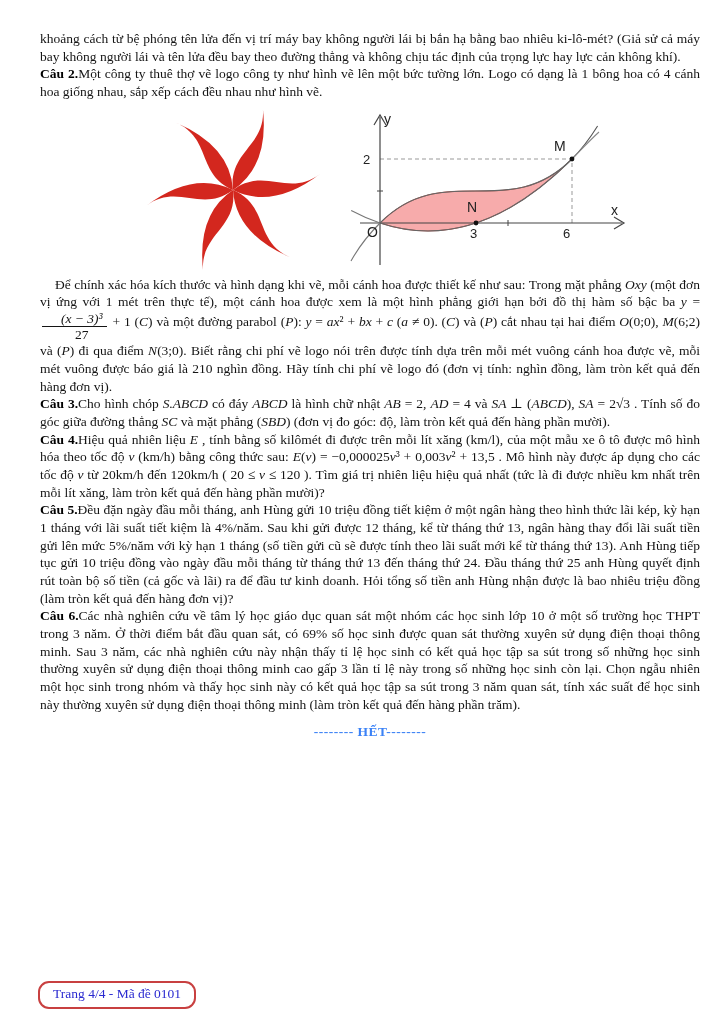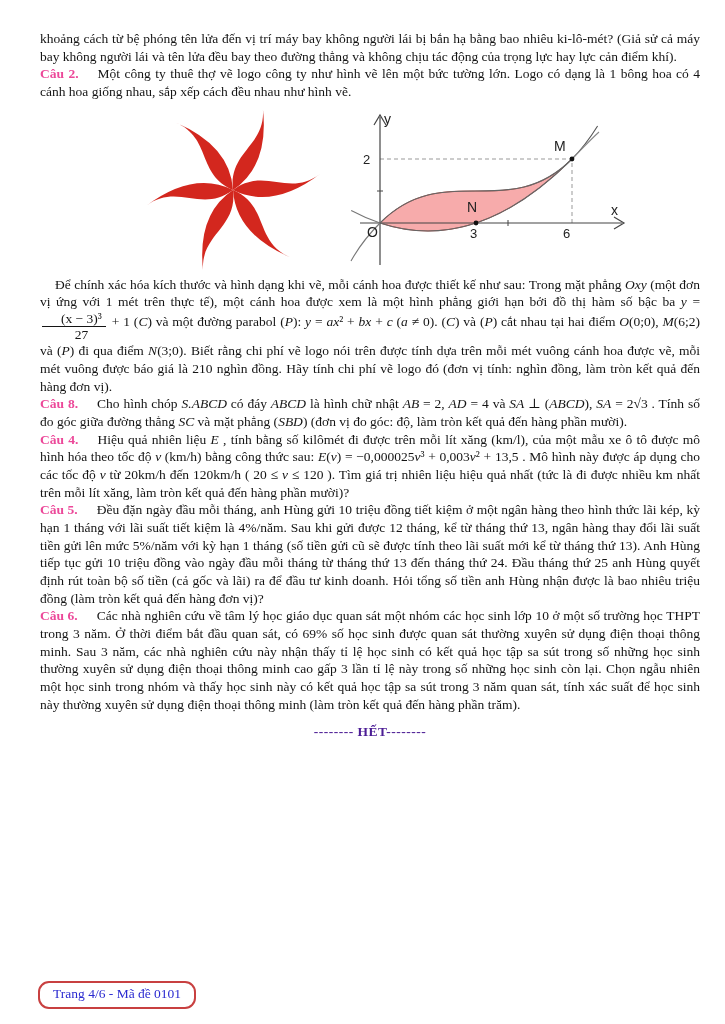--- a/index.html
+++ b/index.html
@@ -4,41 +4,41 @@
 <style>
   html,body{margin:0;padding:0;background:#fff;}
   body{
     width:725px;height:1024px;overflow:hidden;
     font-family:"Liberation Serif","DejaVu Serif",serif;
     font-size:13.5px;line-height:1.31;color:#141414;
   }
   .page{position:relative;width:725px;height:1024px;padding:30px 25px 0 40px;box-sizing:border-box;}
   .para{margin:0;text-align:justify;}
   .para.indent{text-indent:15px;}
-  .qlabel{color:#ec4899;font-weight:bold;margin-right:19px;}
+  .qlabel{color:#000000;font-weight:bold;margin-right:0;}
   i{font-family:Liberation Serif, serif;}
   .frac{display:inline-block;vertical-align:-0.95em;text-align:center;line-height:1.12;padding:0 2px;}
-  .frac .num{display:block;border-bottom:1.2px solid #141414;padding:0 4px;}
+  .frac .num{display:block;border-bottom:1.2px solid #141414;padding:0 4px;font-style:italic;}
   .frac .den{display:block;}
   .figures{display:flex;align-items:center;gap:12px;margin:2px 0 3px 90px;}
-  .end-marker{margin:10px 0 0 0;text-align:center;color:#4c1d95;font-weight:bold;letter-spacing:.5px;}
+  .end-marker{margin:10px 0 0 0;text-align:center;color:#3b82f6;font-weight:bold;letter-spacing:.5px;}
   .footer-badge{
     position:absolute;left:38px;top:981px;
     border:2px solid #c84040;border-radius:11px;
     padding:2px 13px 4px;color:#2a2ad0;font-size:13.5px;background:#fff;
   }
   .gtext{font-family:"Liberation Sans","DejaVu Sans",sans-serif;font-size:14px;fill:#222;}
   .gtext.small{font-size:13px;}
 </style>
 </head>
 <body>
 
 <div class="page">
 
-  <p class="para">khoảng cách từ bệ phóng tên lửa đến vị trí máy bay không người lái bị bắn hạ bằng bao nhiêu ki-lô-mét? (Giả sử cả máy bay không người lái và tên lửa đều bay theo đường thẳng và không chịu tác động của trọng lực hay lực cản điểm khí).</p>
+  <p class="para">khoảng cách từ bệ phóng tên lửa đến vị trí máy bay không người lái bị bắn hạ bằng bao nhiêu ki-lô-mét? (Giả sử cả máy bay không người lái và tên lửa đều bay theo đường thẳng và không chịu tác định của trọng lực hay lực cản không khí).</p>
 
   <p class="para"><b class="qlabel">Câu 2.</b><span>Một công ty thuê thợ vẽ logo công ty như hình vẽ lên một bức tường lớn. Logo có dạng là 1 bông hoa có 4 cánh hoa giống nhau, sắp xếp cách đều nhau như hình vẽ.</span></p>
 
   <div class="figures">
 
     <svg width="206" height="170" viewBox="0 0 206 170" aria-label="flower logo">
       <defs>
         <path id="petal" d="M0 0 C28 -28 56 0 84 -28 Q42 14 0 0 Z" fill="#d3271e"></path>
       </defs>
       <g transform="translate(103,87) rotate(8)">
@@ -83,27 +83,27 @@
       <text class="gtext small" x="15" y="61">2</text>
       <text class="gtext small" x="122" y="135">3</text>
       <text class="gtext small" x="215" y="135">6</text>
       <text class="gtext" x="206" y="48">M</text>
       <text class="gtext" x="119" y="109">N</text>
     </svg>
   </div>
 
   <p class="para indent">Để chính xác hóa kích thước và hình dạng khi vẽ, mỗi cánh hoa được thiết kế như sau: Trong mặt phẳng <i>Oxy</i> (một đơn vị ứng với 1 mét trên thực tế), một cánh hoa được xem là một hình phẳng giới hạn bởi đồ thị hàm số bậc ba <i>y</i> = <span class="frac"><span class="num">(x − 3)³</span><span class="den">27</span></span> + 1 (<i>C</i>) và một đường parabol (<i>P</i>): <i>y</i> = <i>ax</i>² + <i>bx</i> + <i>c</i> (<i>a</i> ≠ 0). (<i>C</i>) và (<i>P</i>) cắt nhau tại hai điểm <i>O</i>(0;0), <i>M</i>(6;2) và (<i>P</i>) đi qua điểm <i>N</i>(3;0). Biết rằng chi phí vẽ logo nói trên được tính dựa trên mỗi mét vuông cánh hoa được vẽ, mỗi mét vuông được báo giá là 210 nghìn đồng. Hãy tính chi phí vẽ logo đó (đơn vị tính: nghìn đồng, làm tròn kết quả đến hàng đơn vị).</p>
 
-  <p class="para"><b class="qlabel">Câu 8.</b><span>Cho hình chóp <i>S.ABCD</i> có đáy <i>ABCD</i> là hình chữ nhật <i>AB</i> = 2, <i>AD</i> = 4 và <i>SA</i> ⊥ (<i>ABCD</i>), <i>SA</i> = 2√3 . Tính số đo góc giữa đường thẳng <i>SC</i> và mặt phẳng (<i>SBD</i>) (đơn vị đo góc: độ, làm tròn kết quả đến hàng phần mười).</span></p>
+  <p class="para"><b class="qlabel">Câu 3.</b><span>Cho hình chóp <i>S.ABCD</i> có đáy <i>ABCD</i> là hình chữ nhật <i>AB</i> = 2, <i>AD</i> = 4 và <i>SA</i> ⊥ (<i>ABCD</i>), <i>SA</i> = 2√3 . Tính số đo góc giữa đường thẳng <i>SC</i> và mặt phẳng (<i>SBD</i>) (đơn vị đo góc: độ, làm tròn kết quả đến hàng phần mười).</span></p>
 
   <p class="para"><b class="qlabel">Câu 4.</b><span>Hiệu quả nhiên liệu <i>E</i> , tính bằng số kilômét đi được trên mỗi lít xăng (km/l), của một mẫu xe ô tô được mô hình hóa theo tốc độ <i>v</i> (km/h) bằng công thức sau: <i>E</i>(<i>v</i>) = −0,000025<i>v</i>³ + 0,003<i>v</i>² + 13,5 . Mô hình này được áp dụng cho các tốc độ <i>v</i> từ 20km/h đến 120km/h ( 20 ≤ <i>v</i> ≤ 120 ). Tìm giá trị nhiên liệu hiệu quả nhất (tức là đi được nhiều km nhất trên mỗi lít xăng, làm tròn kết quả đến hàng phần mười)?</span></p>
 
   <p class="para"><b class="qlabel">Câu 5.</b><span>Đều đặn ngày đầu mỗi tháng, anh Hùng gửi 10 triệu đồng tiết kiệm ở một ngân hàng theo hình thức lãi kép, kỳ hạn 1 tháng với lãi suất tiết kiệm là 4%/năm. Sau khi gửi được 12 tháng, kể từ tháng thứ 13, ngân hàng thay đổi lãi suất tiền gửi lên mức 5%/năm với kỳ hạn 1 tháng (số tiền gửi cũ sẽ được tính theo lãi suất mới kể từ tháng thứ 13). Anh Hùng tiếp tục gửi 10 triệu đồng vào ngày đầu mỗi tháng từ tháng thứ 13 đến tháng thứ 24. Đầu tháng thứ 25 anh Hùng quyết định rút toàn bộ số tiền (cả gốc và lãi) ra để đầu tư kinh doanh. Hỏi tổng số tiền anh Hùng nhận được là bao nhiêu triệu đồng (làm tròn kết quả đến hàng đơn vị)?</span></p>
 
   <p class="para"><b class="qlabel">Câu 6.</b><span>Các nhà nghiên cứu về tâm lý học giáo dục quan sát một nhóm các học sinh lớp 10 ở một số trường học THPT trong 3 năm. Ở thời điểm bắt đầu quan sát, có 69% số học sinh được quan sát thường xuyên sử dụng điện thoại thông minh. Sau 3 năm, các nhà nghiên cứu này nhận thấy tỉ lệ học sinh có kết quả học tập sa sút trong số những học sinh thường xuyên sử dụng điện thoại thông minh cao gấp 3 lần tỉ lệ này trong số những học sinh còn lại. Chọn ngẫu nhiên một học sinh trong nhóm và thấy học sinh này có kết quả học tập sa sút trong 3 năm quan sát, tính xác suất để học sinh này thường xuyên sử dụng điện thoại thông minh (làm tròn kết quả đến hàng phần trăm).</span></p>
 
   <p class="end-marker">-------- HẾT--------</p>
 
   <div class="footer-badge">
-    <span>Trang 4/6 - Mã đề 0101</span>
+    <span>Trang 4/4 - Mã đề 0101</span>
   </div>
 
 </div>
 
 </body></html>

